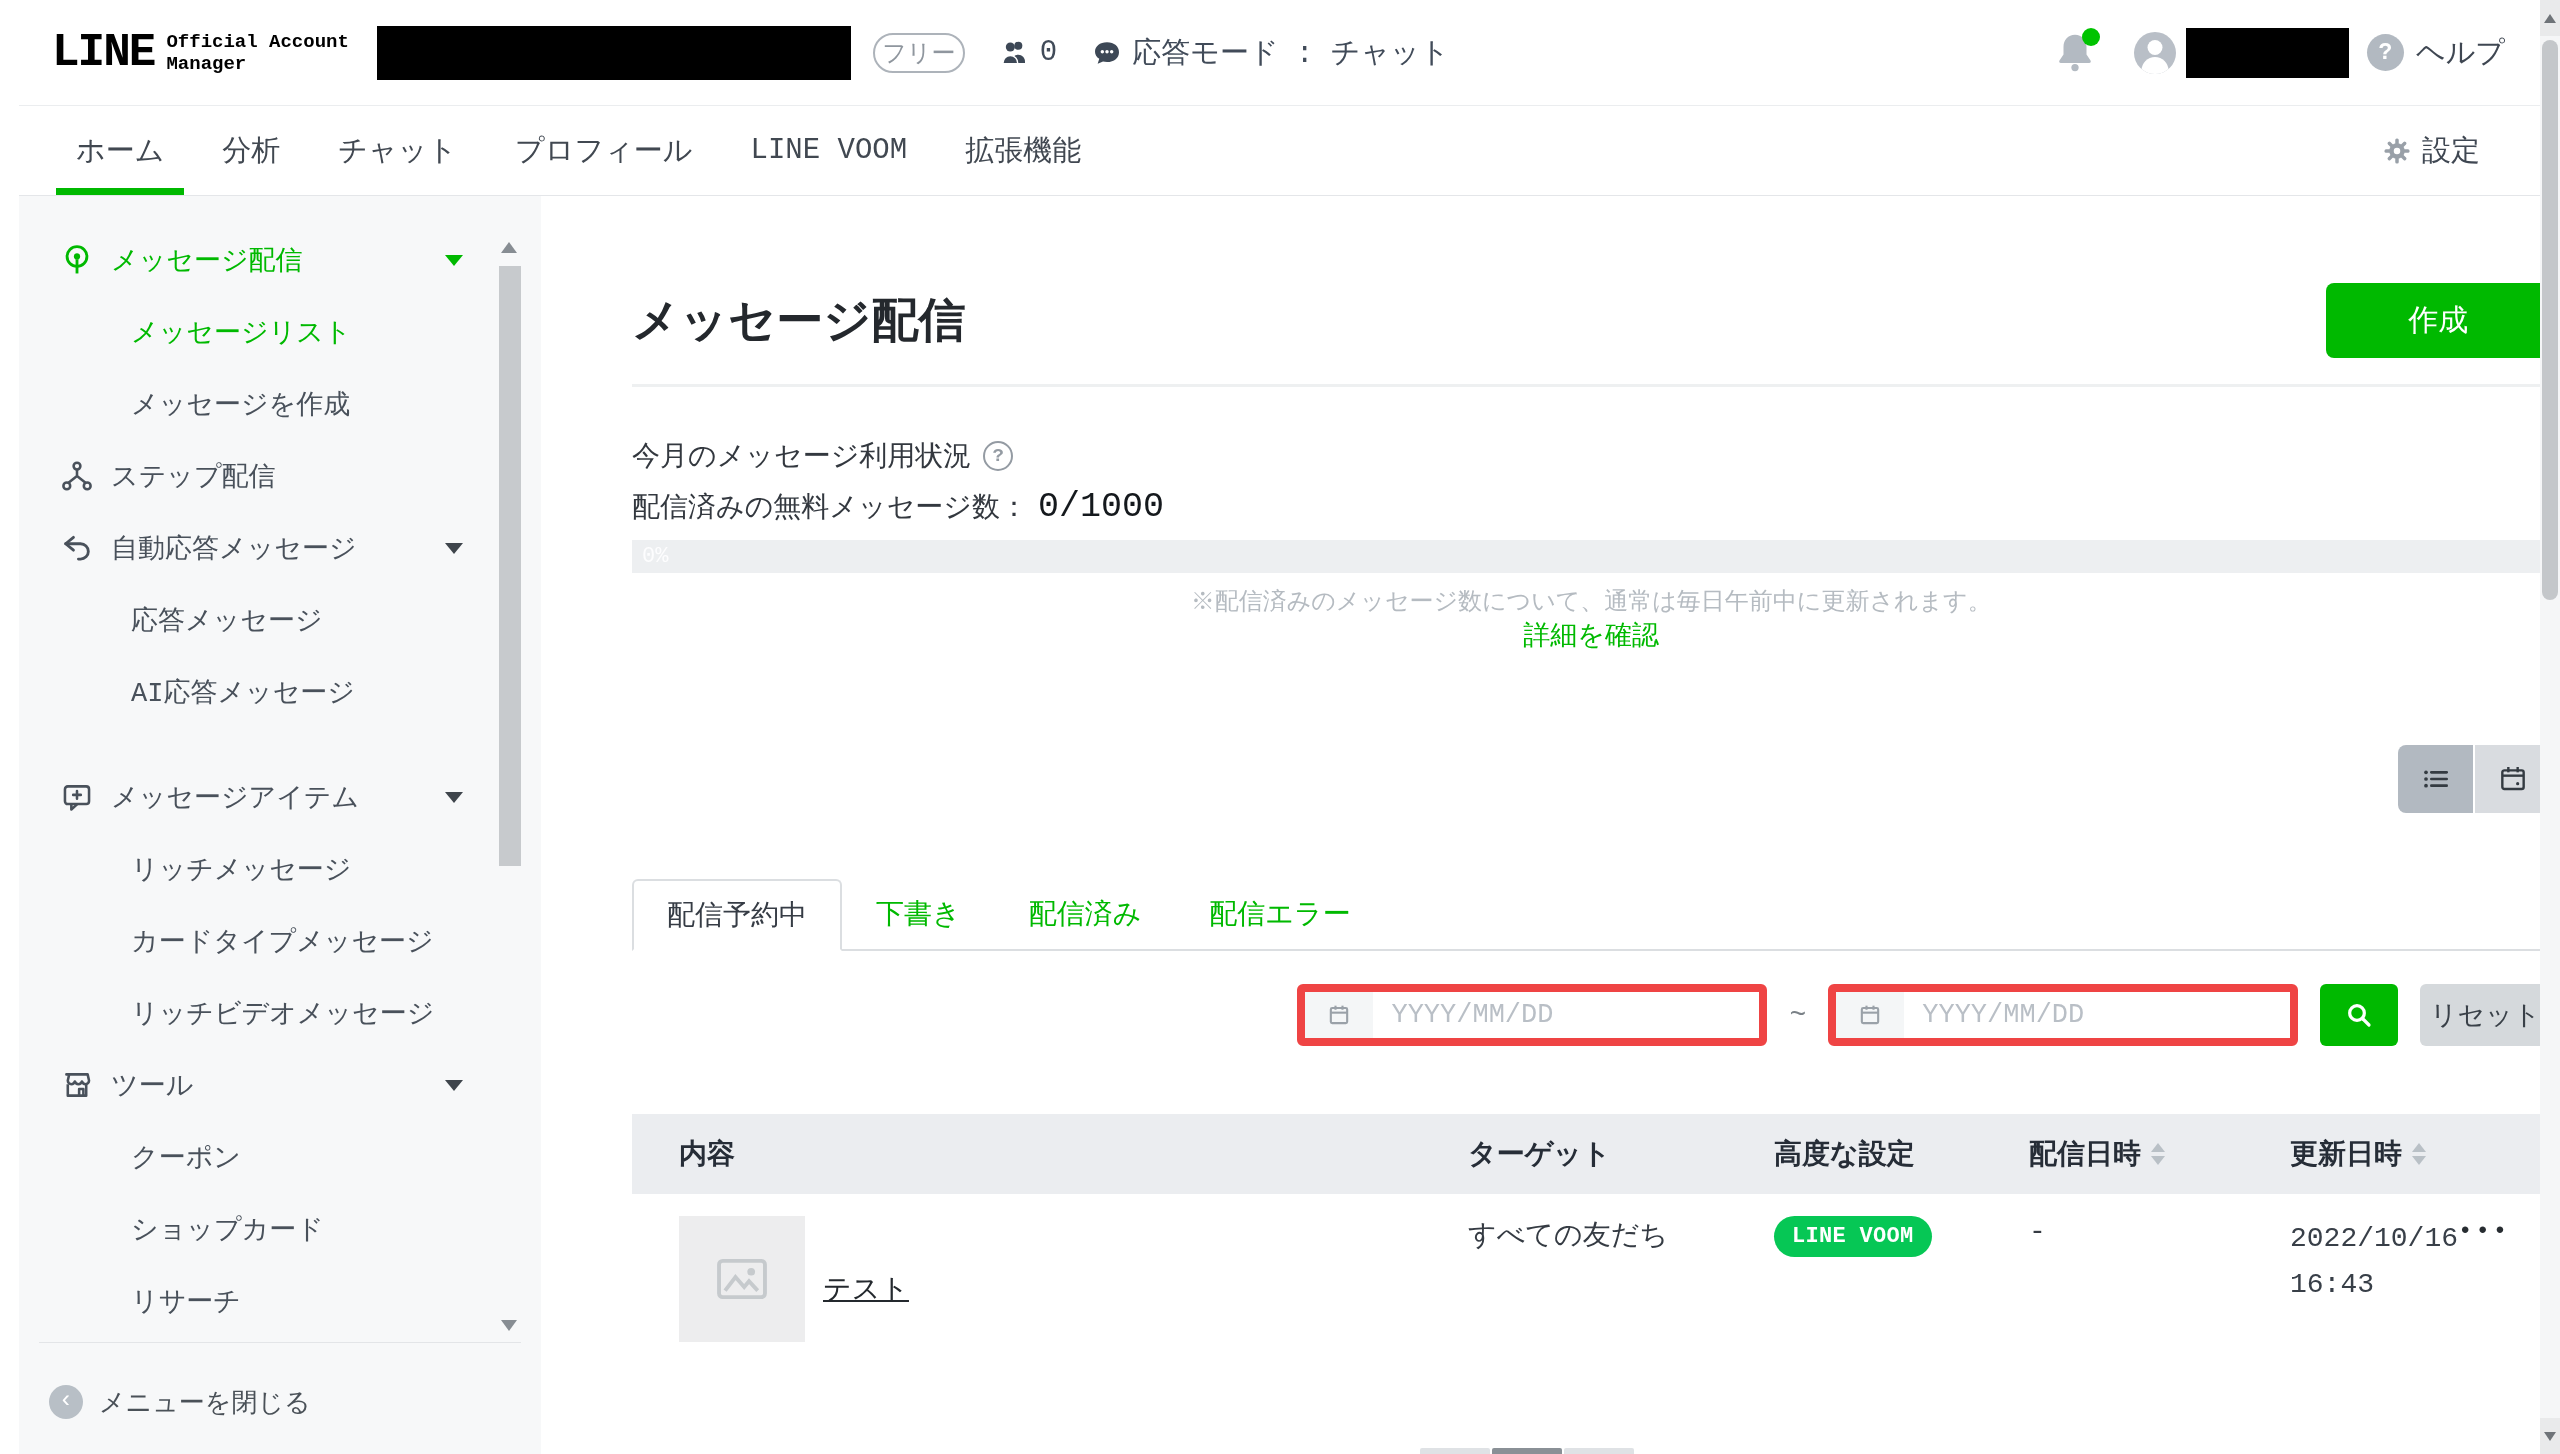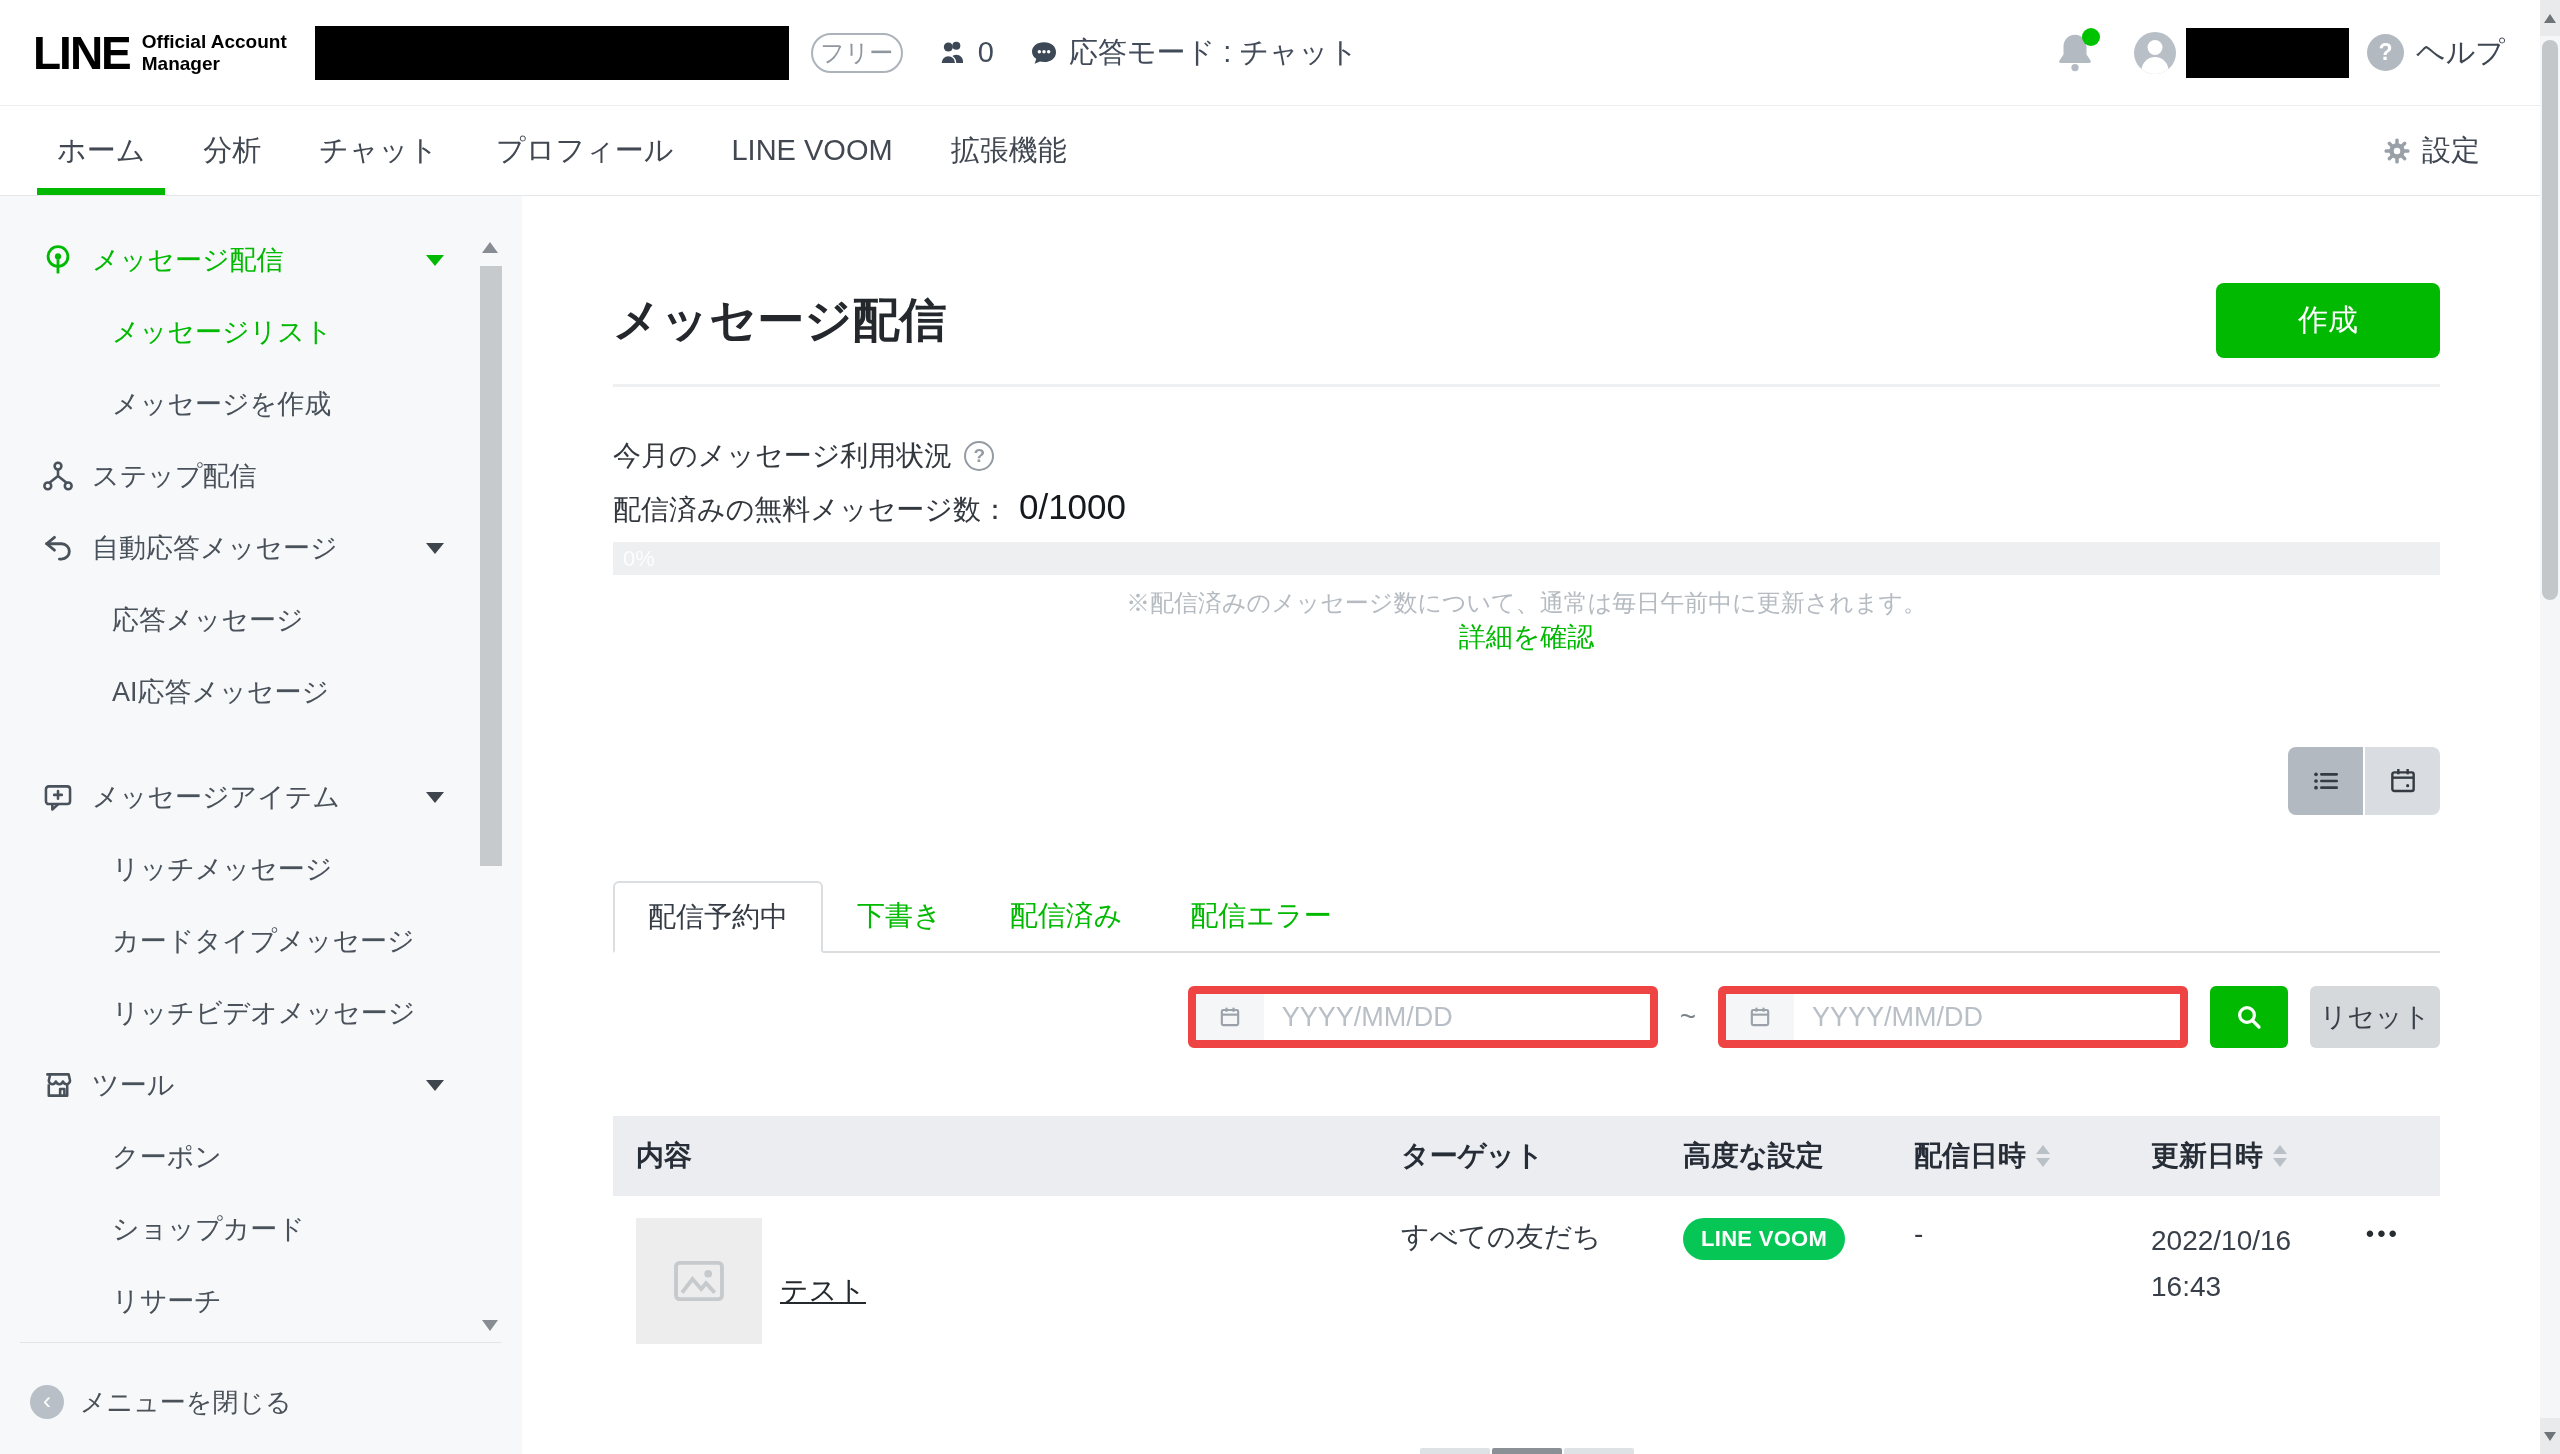--- a/index.html
+++ b/index.html
@@ -1,20 +1,21 @@
 <!DOCTYPE html>
 <html><head>
 <meta charset="utf-8">
 <style>
   * { margin:0; padding:0; box-sizing:border-box; }
   html,body { background:#ffffff; }
   .screen {
     position:relative; width:2560px; height:1454px; overflow:hidden;
-    background:#ffffff; font-family:Liberation Sans, sans-serif;
+    background:#ffffff; font-family:Liberation Mono, monospace;
     color:#3a4047;
+    padding-left:19px;
   }
   svg { display:block; }
 
   
   .topbar {
     height:106px; display:flex; align-items:center;
     padding:0 55px 0 33px; background:#fff; border-bottom:1px solid #ebedef;
   }
   .logo { display:flex; align-items:center; gap:12px; }
   .logo-line { font-size:46px; font-weight:800; letter-spacing:-2px; color:#000; }
@@ -158,21 +159,21 @@
   .search-btn { margin-left:22px; width:78px; height:62px; background:#00b900;
     border:none; border-radius:6px; display:flex; align-items:center;
     justify-content:center; cursor:pointer; color:#fff; }
   .reset-btn { margin-left:22px; width:130px; height:62px; background:#d5d9dc;
     border:none; border-radius:6px; font-size:27px; color:#394048;
     cursor:pointer; font-family:inherit; }
 
   .table { margin-top:68px; }
   .thead { height:80px; background:#ebedf0; display:flex; align-items:center;
     font-size:28px; font-weight:700; color:#262d37; }
-  .cell { padding-left:23px; display:flex; align-items:center; }
+  .cell { padding-left:23px; display:flex; align-items:center;margin-left:24px; }
   .c1 { width:765px; } .c2 { width:282px; } .c3 { width:231px; }
   .c4 { width:237px; } .c5 { flex:1; }
   .sort { display:inline-flex; flex-direction:column; gap:4px; margin-left:10px; }
   .tri-up { width:0; height:0; border-left:7px solid transparent;
     border-right:7px solid transparent; border-bottom:9px solid #b9c0c6; }
   .tri-down { width:0; height:0; border-left:7px solid transparent;
     border-right:7px solid transparent; border-top:9px solid #b9c0c6; }
   .trow { display:flex; align-items:flex-start; padding-top:22px; min-height:170px;
     font-size:28px; color:#353b43; }
   .trow .cell { align-items:flex-start; }

